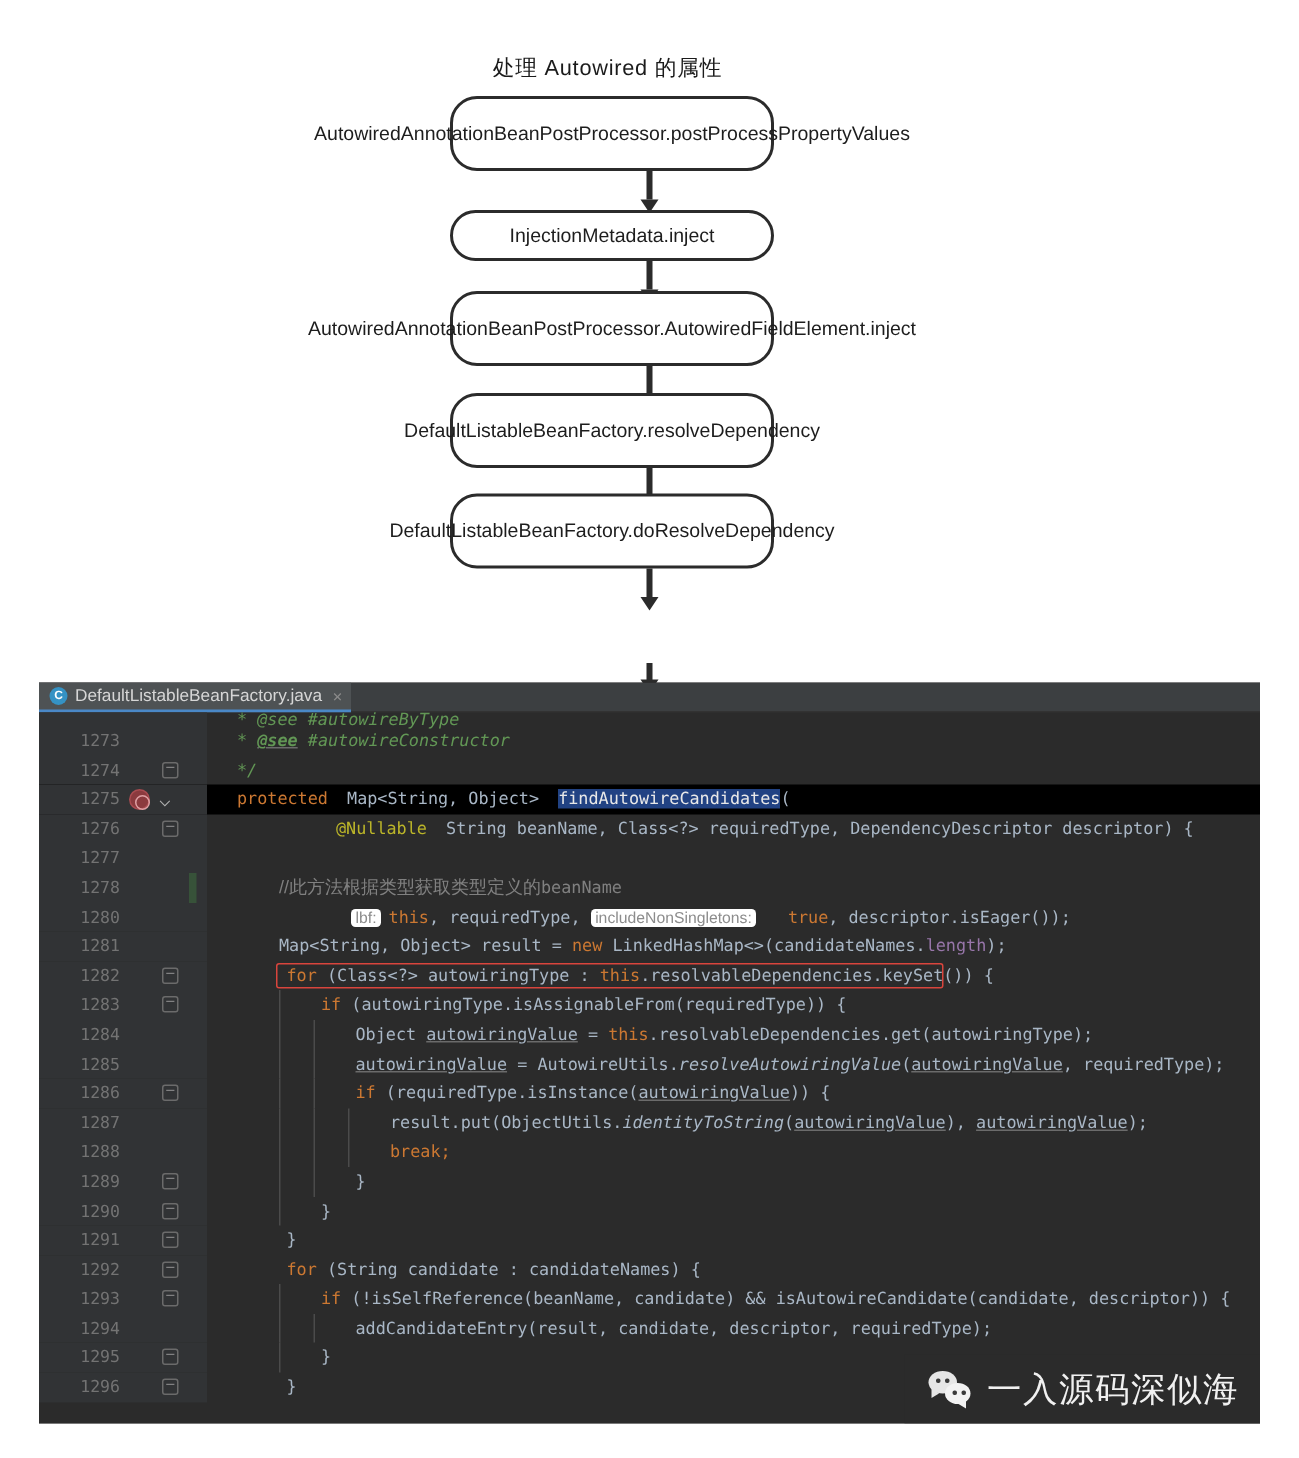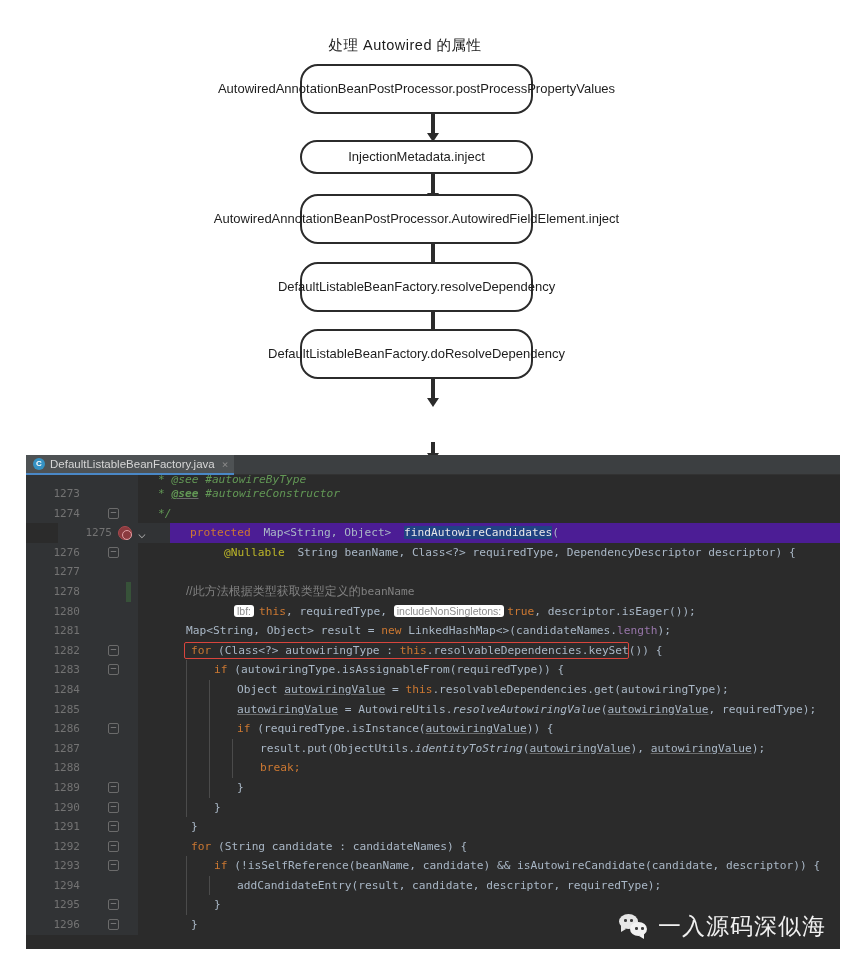--- a/index.html
+++ b/index.html
@@ -18,21 +18,21 @@
     background: #ffffff;
   }
   .flow-title {
     position: absolute; left: 0; top: 36px; width: 810px;
     text-align: center;
     font-size: 14.5px; color: #1b1b1b; letter-spacing: .5px;
     font-family: "Liberation Sans", sans-serif;
   }
   .node {
     position: absolute;
-    left: 300px; width: 233px;
+    left: 300px; width: 216px;
     border: 2.2px solid #2b2b2b;
     border-radius: 18px;
     background: #ffffff;
     color: #1d1d1d;
     font-size: 13px;
     line-height: 1.42;
     display: flex; align-items: center; justify-content: center;
     text-align: center;
     padding: 4px 10px;
   }
@@ -137,21 +137,21 @@
   .ann  { color: #bbb529; }
   .ital { color: #a9b7c6; font-style: italic; }
   .fld  { color: #9876aa; }
   .txt  { color: #a9b7c6; }
   .under { text-decoration: underline; text-decoration-color: #6b6b6b; }
   .sel  { background: #214283; color: #e8e8e8; }
   .hint {
     background: #ffffff; color: #8c8c8c; border-radius: 3px;
     padding: 0 3px; font-family: "Liberation Sans", sans-serif; font-size: 10.5px;
   }
-  .row-hl { background: #4c1d95; margin-left: 32px; }
+  .row-hl { background: #000000; }
   .green-mark {
     position: absolute; left: 100px; top: 0; width: 5px; height: 100%;
     background: #375239;
   }
   .redbox {
     position: absolute; left: 158px; top: 1px; height: 17px;
     border: 1.3px solid #d9453d; border-radius: 2px;
   }
   #wm {
     position: absolute; right: 0; bottom: 0;
@@ -319,21 +319,21 @@
           <span class="cmt2" style="font-family:'Liberation Sans',sans-serif;font-size:12px">//此方法根据类型获取类型定义的</span><span class="cmt2">beanName</span>
         </div>
       </div>
 
 
       <div class="code-row">
         <div class="gutter">
           <span class="lineno">1280</span>
         </div>
         <div class="codeline" style="padding-left:96px">
-          <span class="hint">lbf:</span><span class="kw" style="margin-left:5px">this</span><span class="txt">, requiredType, </span><span class="hint">includeNonSingletons:</span><span class="kw" style="margin-left:3px">true</span><span class="txt">, descriptor.isEager());</span>
+          <span class="hint">lbf:</span><span class="kw" style="margin-left:5px">this</span><span class="txt">, requiredType, </span><span class="hint">includeNonSingletons:</span><span class="kw" style="margin-left:21px">true</span><span class="txt">, descriptor.isEager());</span>
         </div>
       </div>
 
       <div class="code-row">
         <div class="gutter">
           <span class="lineno">1281</span>
         </div>
         <div class="codeline" style="padding-left:48px">
           <span class="txt">Map&lt;String, Object&gt; result = </span><span class="kw">new</span><span class="txt"> LinkedHashMap&lt;&gt;(candidateNames.</span><span class="fld">length</span><span class="txt">);</span>
         </div>

